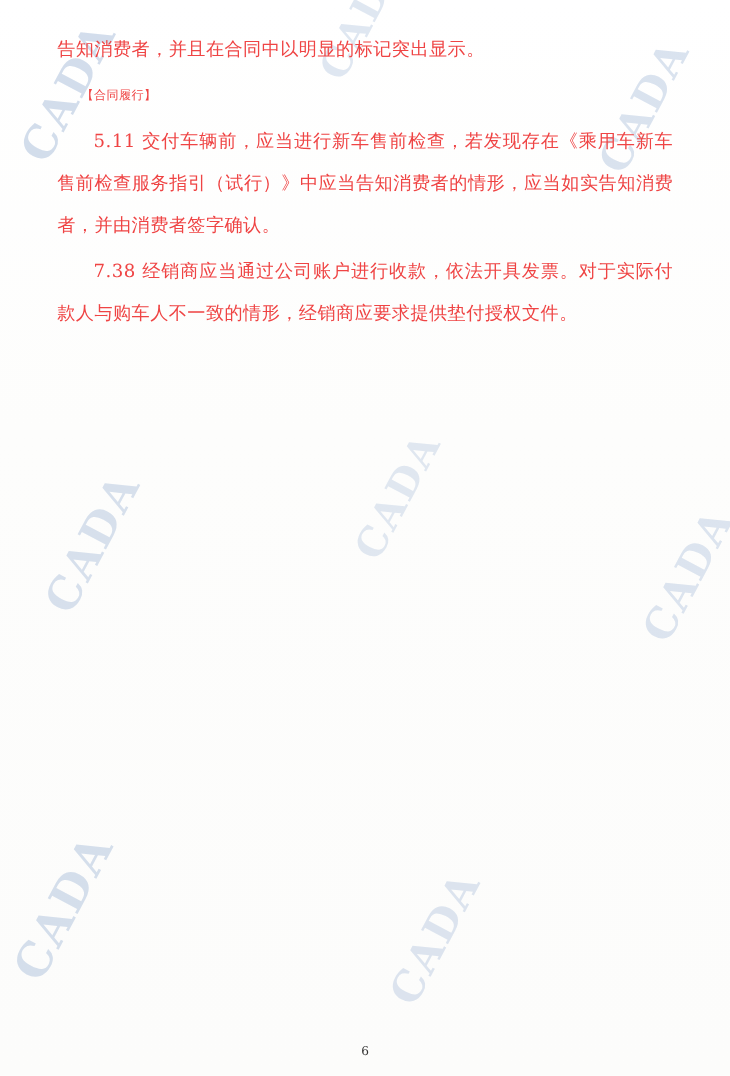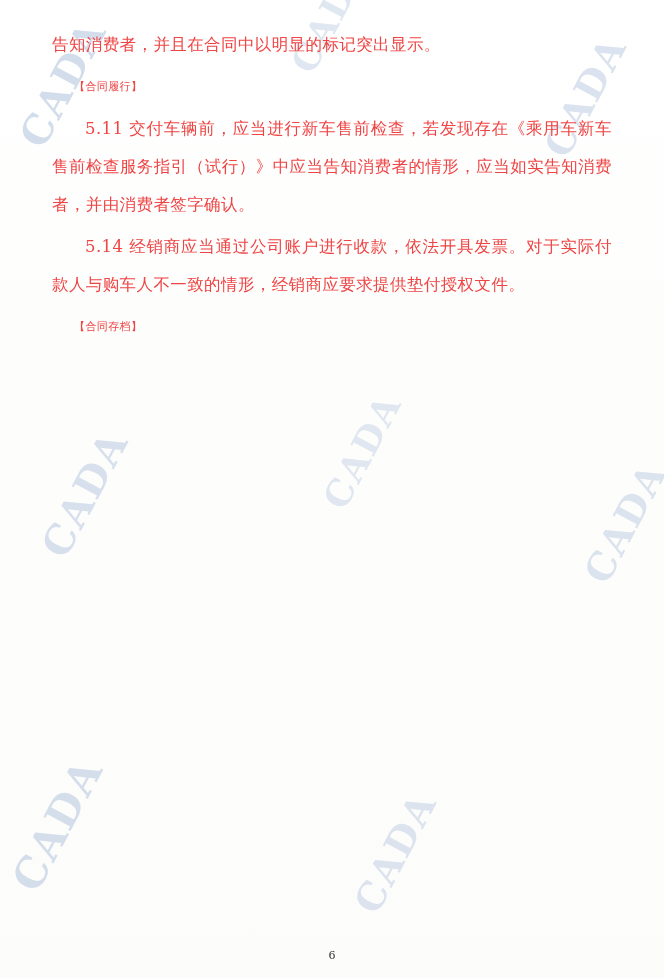--- a/index.html
+++ b/index.html
@@ -102,18 +102,17 @@
     <span class="wm wm5">CADA</span>
     <span class="wm wm6">CADA</span>
     <span class="wm wm7">CADA</span>
     <span class="wm wm8">CADA</span>
   </div>
 
   <div class="content">
     <p>告知消费者，并且在合同中以明显的标记突出显示。</p>
     <p class="heading">【合同履行】</p>
     <p class="indent">5.11 交付车辆前，应当进行新车售前检查，若发现存在《乘用车新车售前检查服务指引（试行）》中应当告知消费者的情形，应当如实告知消费者，并由消费者签字确认。</p>
-    <p class="indent">5.14 经销商应当通过公司账户进行收款，依法开具发票。对于实际付款人与购车人不一致的情形，经销商应要求提供垫付授权文件。</p>
-    <p class="heading">【合同存档】</p>
+    <p class="indent">7.38 经销商应当通过公司账户进行收款，依法开具发票。对于实际付款人与购车人不一致的情形，经销商应要求提供垫付授权文件。</p>
   </div>
 
   <div class="footer">6</div>
 </div>
 
 </body></html>

